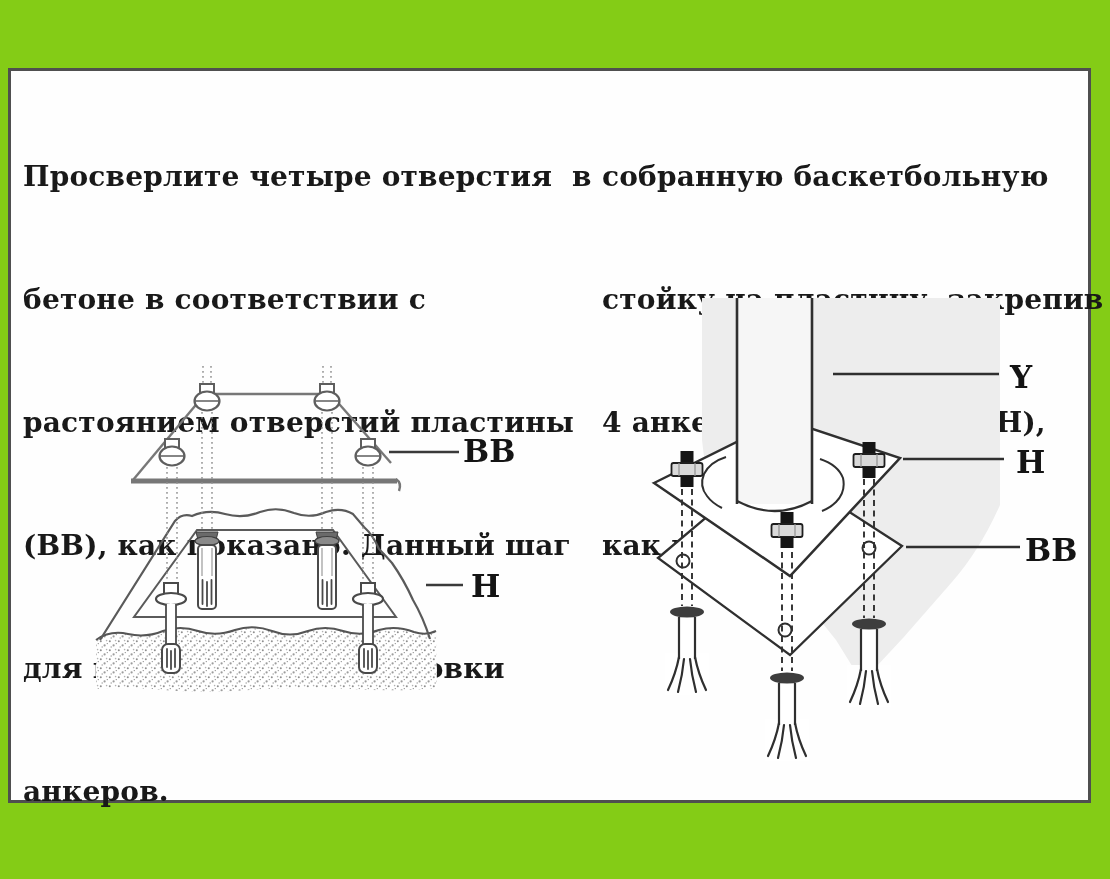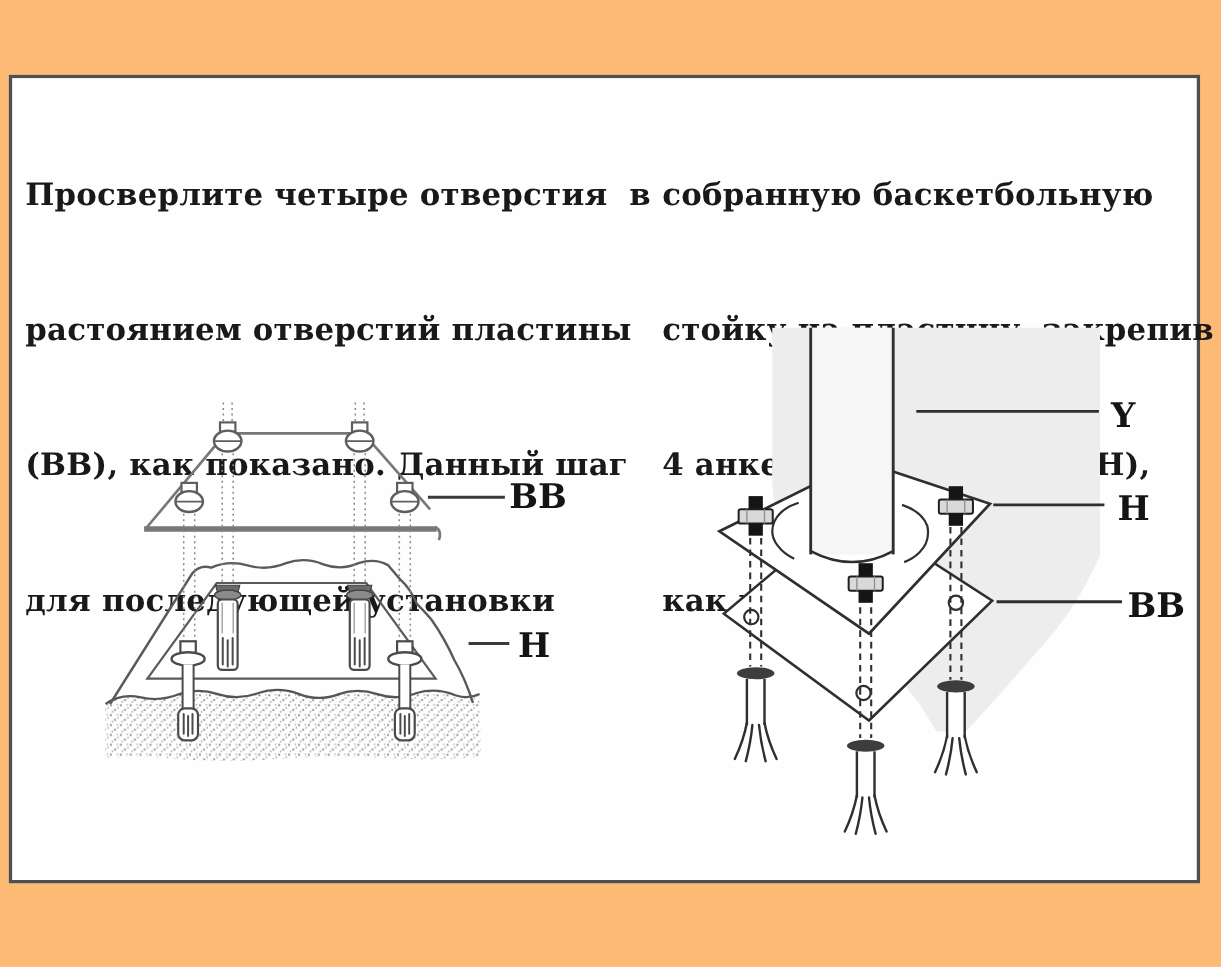--- a/index.html
+++ b/index.html
@@ -1,16 +1,16 @@
 <!DOCTYPE html>
 <html><head>
 <meta charset="utf-8">
 <style>
   html,body{margin:0;padding:0;background:#fff;}
-  .page{position:relative;width:1110px;height:879px;background:#fdba74;overflow:hidden;
+  .page{position:relative;width:1110px;height:879px;background:#84cc16;overflow:hidden;
         font-family:"DejaVu Serif","Liberation Serif",serif;}
   .frame{position:absolute;left:8px;top:68px;width:1083px;height:735px;
          border:3px solid #4f4f4f;box-sizing:border-box;background:#fefefe;}
   .col{position:absolute;font-weight:bold;font-size:28px;line-height:41px;
        color:#191919;white-space:pre;letter-spacing:0.2px;}
   .col-left{left:23px;top:74px;}
   .col-right{left:602px;top:74px;}
   .diagram{position:absolute;}
   .dia-left{left:78px;top:358px;}
   .dia-right{left:578px;top:296px;}
@@ -18,23 +18,25 @@
            font-size:31px;fill:#141414;}
 </style>
 </head>
 <body>
 
 <div class="page">
   <div class="frame"></div>
 
   <div class="col col-left">
     <div>Просверлите четыре отверстия  в</div>
+    <div>бетоне в соответствии с</div>
     <div>растоянием отверстий пластины</div>
     <div>(ВВ), как показано. Данный шаг</div>
     <div>для последующей установки</div>
+    <div>анкеров.</div>
   </div>
 
   <div class="col col-right">
     <div>собранную баскетбольную</div>
     <div>стойку на пластину, закрепив</div>
     <div>4 анкерными болтами (Н),</div>
     <div>как показано.</div>
   </div>
 
   <svg class="diagram dia-left" width="445" height="360" viewBox="78 358 445 360">

